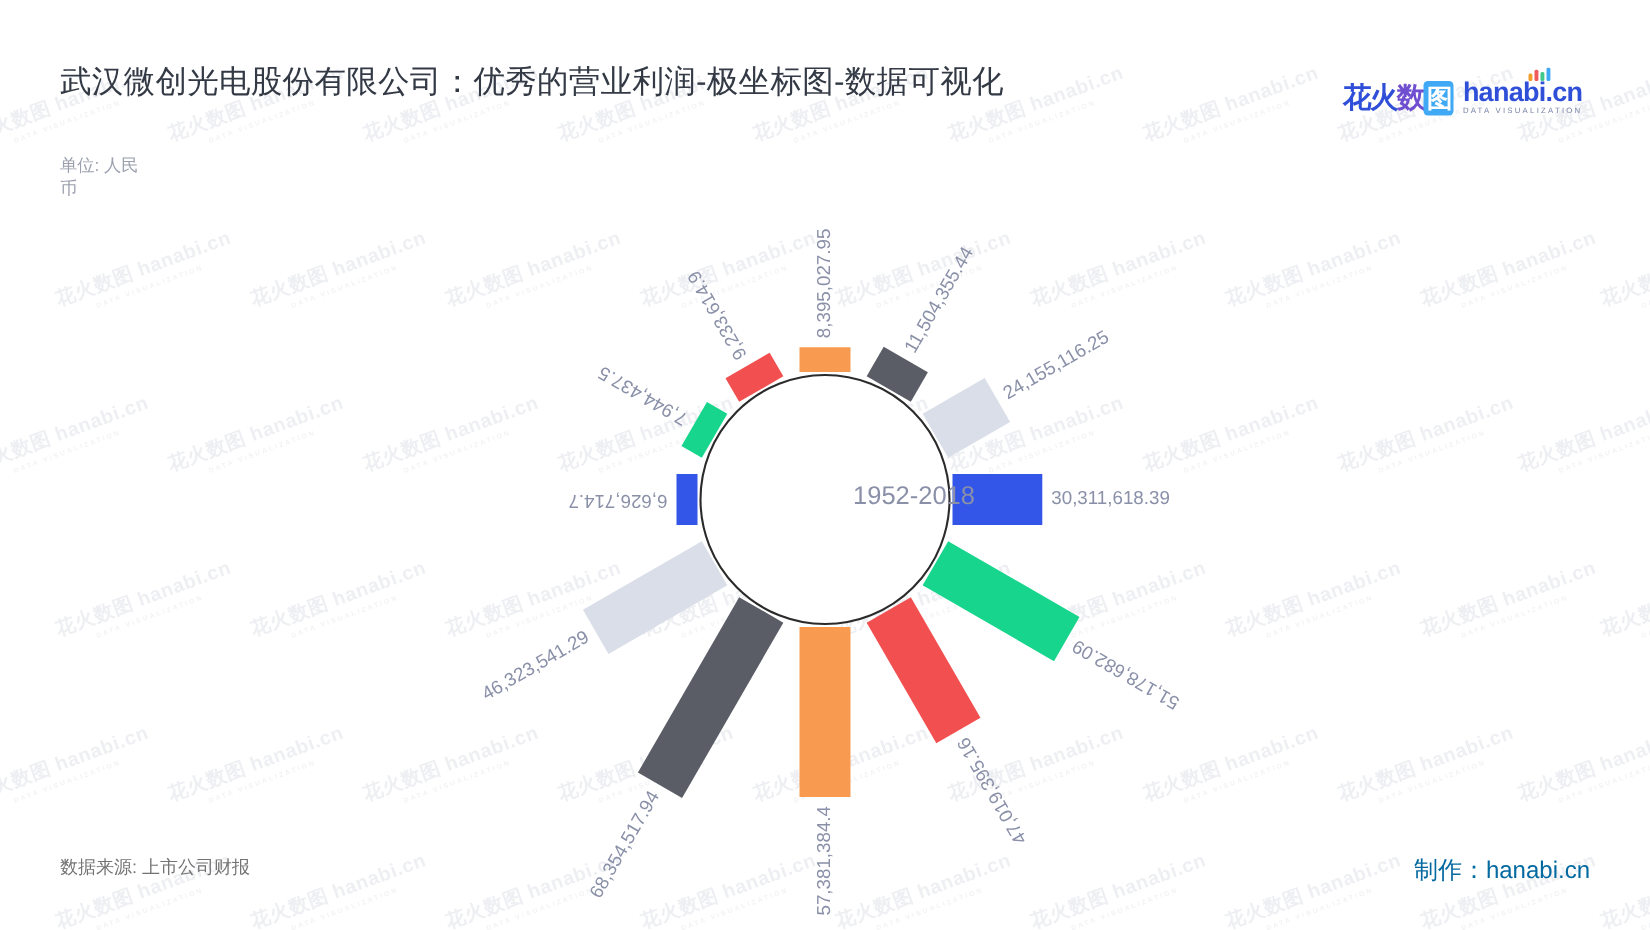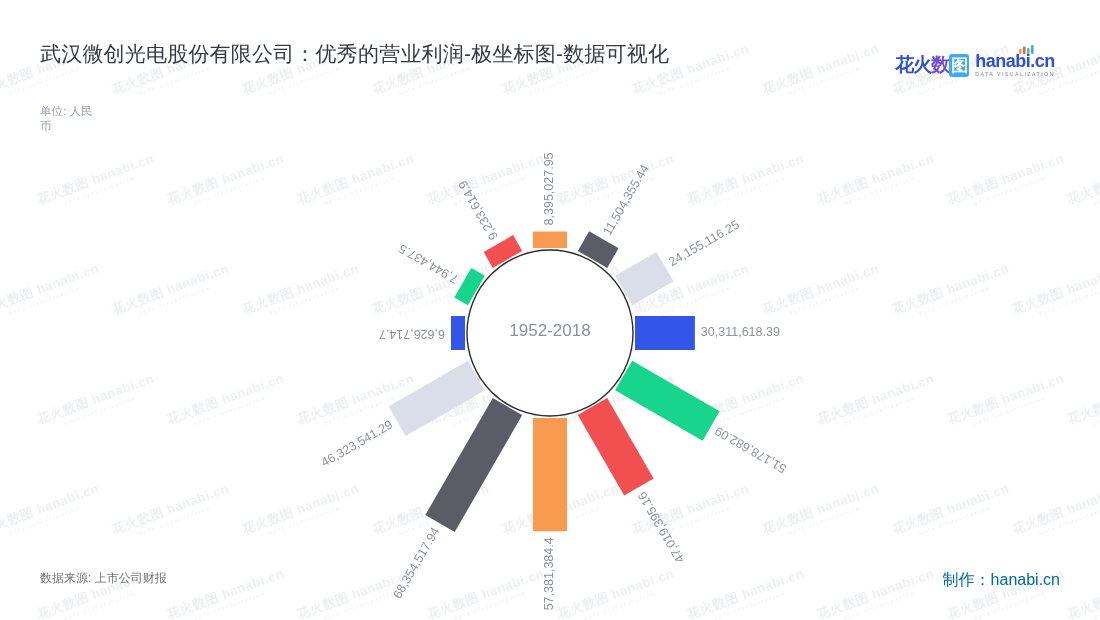--- a/index.html
+++ b/index.html
@@ -127,21 +127,21 @@
     z-index: 3;
   }
   .polar-svg {
     position: absolute;
     left: 0;
     top: 0;
   }
   .center-label {
     position: absolute;
     width: 200px;
-    text-align: center;
+    text-align: right;
     font-size: 17px;
     color: #8a90a8;
     z-index: 4;
   }
 
   
   .footer {
     position: absolute;
     left: 0; right: 0;
     bottom: 0;

